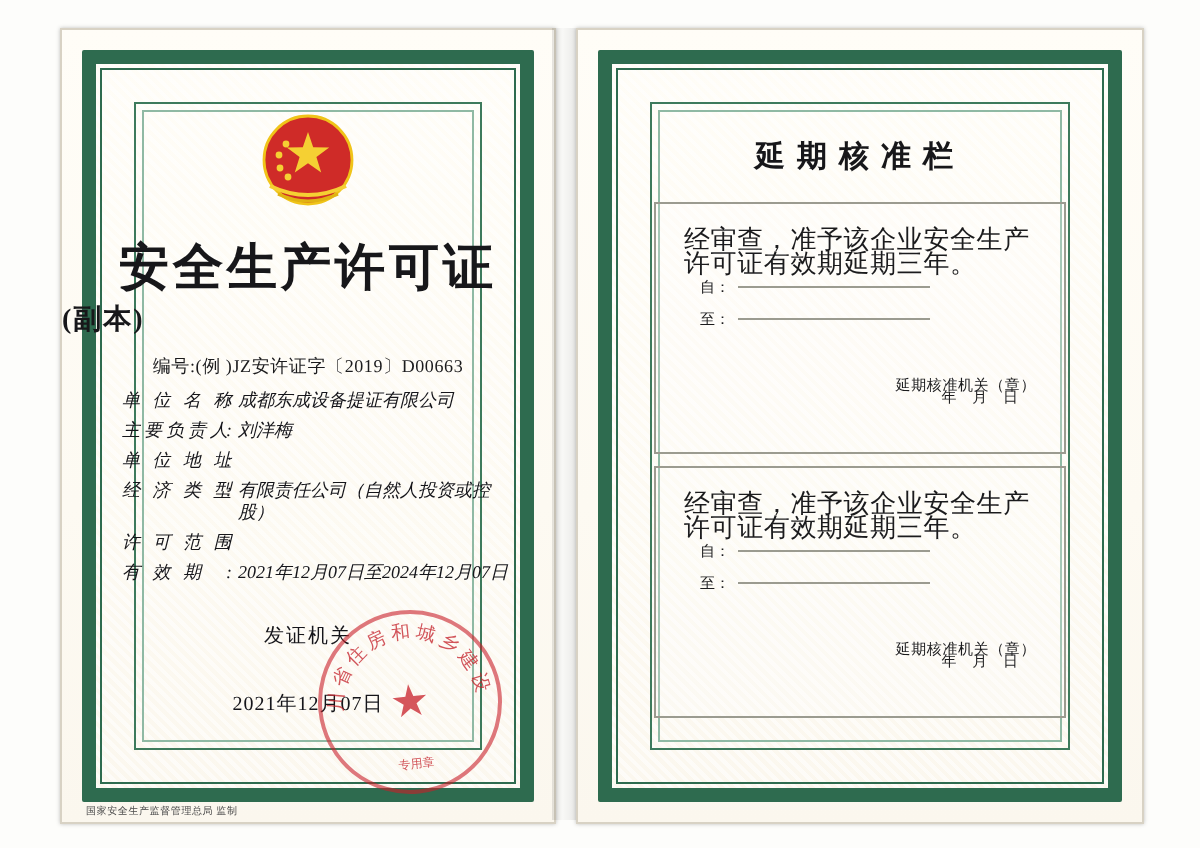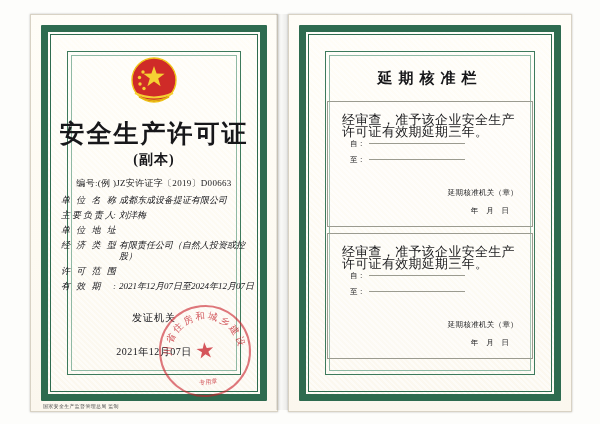--- a/index.html
+++ b/index.html
@@ -97,21 +97,21 @@
     font-family: "Liberation Serif", serif;
     font-size: 25px;
     font-weight: bold;
     letter-spacing: 2px;
     color: #17171a;
   }
   .cert-subtitle {
     position: absolute;
     left: 0; right: 0;
     top: 136px;
-    text-align: center;
+    text-align: left;
     font-size: 14px;
     font-weight: bold;
     color: #17171a;
     letter-spacing: 1px;
   }
   .cert-number {
     position: absolute;
     left: 0; right: 0;
     top: 162px;
     text-align: center;
@@ -268,21 +268,21 @@
     position: absolute;
     right: 14px;
     bottom: 28px;
     font-size: 7.5px;
     color: #1b1b1d;
     letter-spacing: 0.3px;
   }
   .ext-date {
     position: absolute;
     right: 20px;
-    bottom: 10px;
+    bottom: 22px;
     font-size: 7.5px;
     color: #1b1b1d;
     letter-spacing: 3px;
   }
 
   
   #spine {
     position: absolute;
     left: 276px;
     top: 14px;

